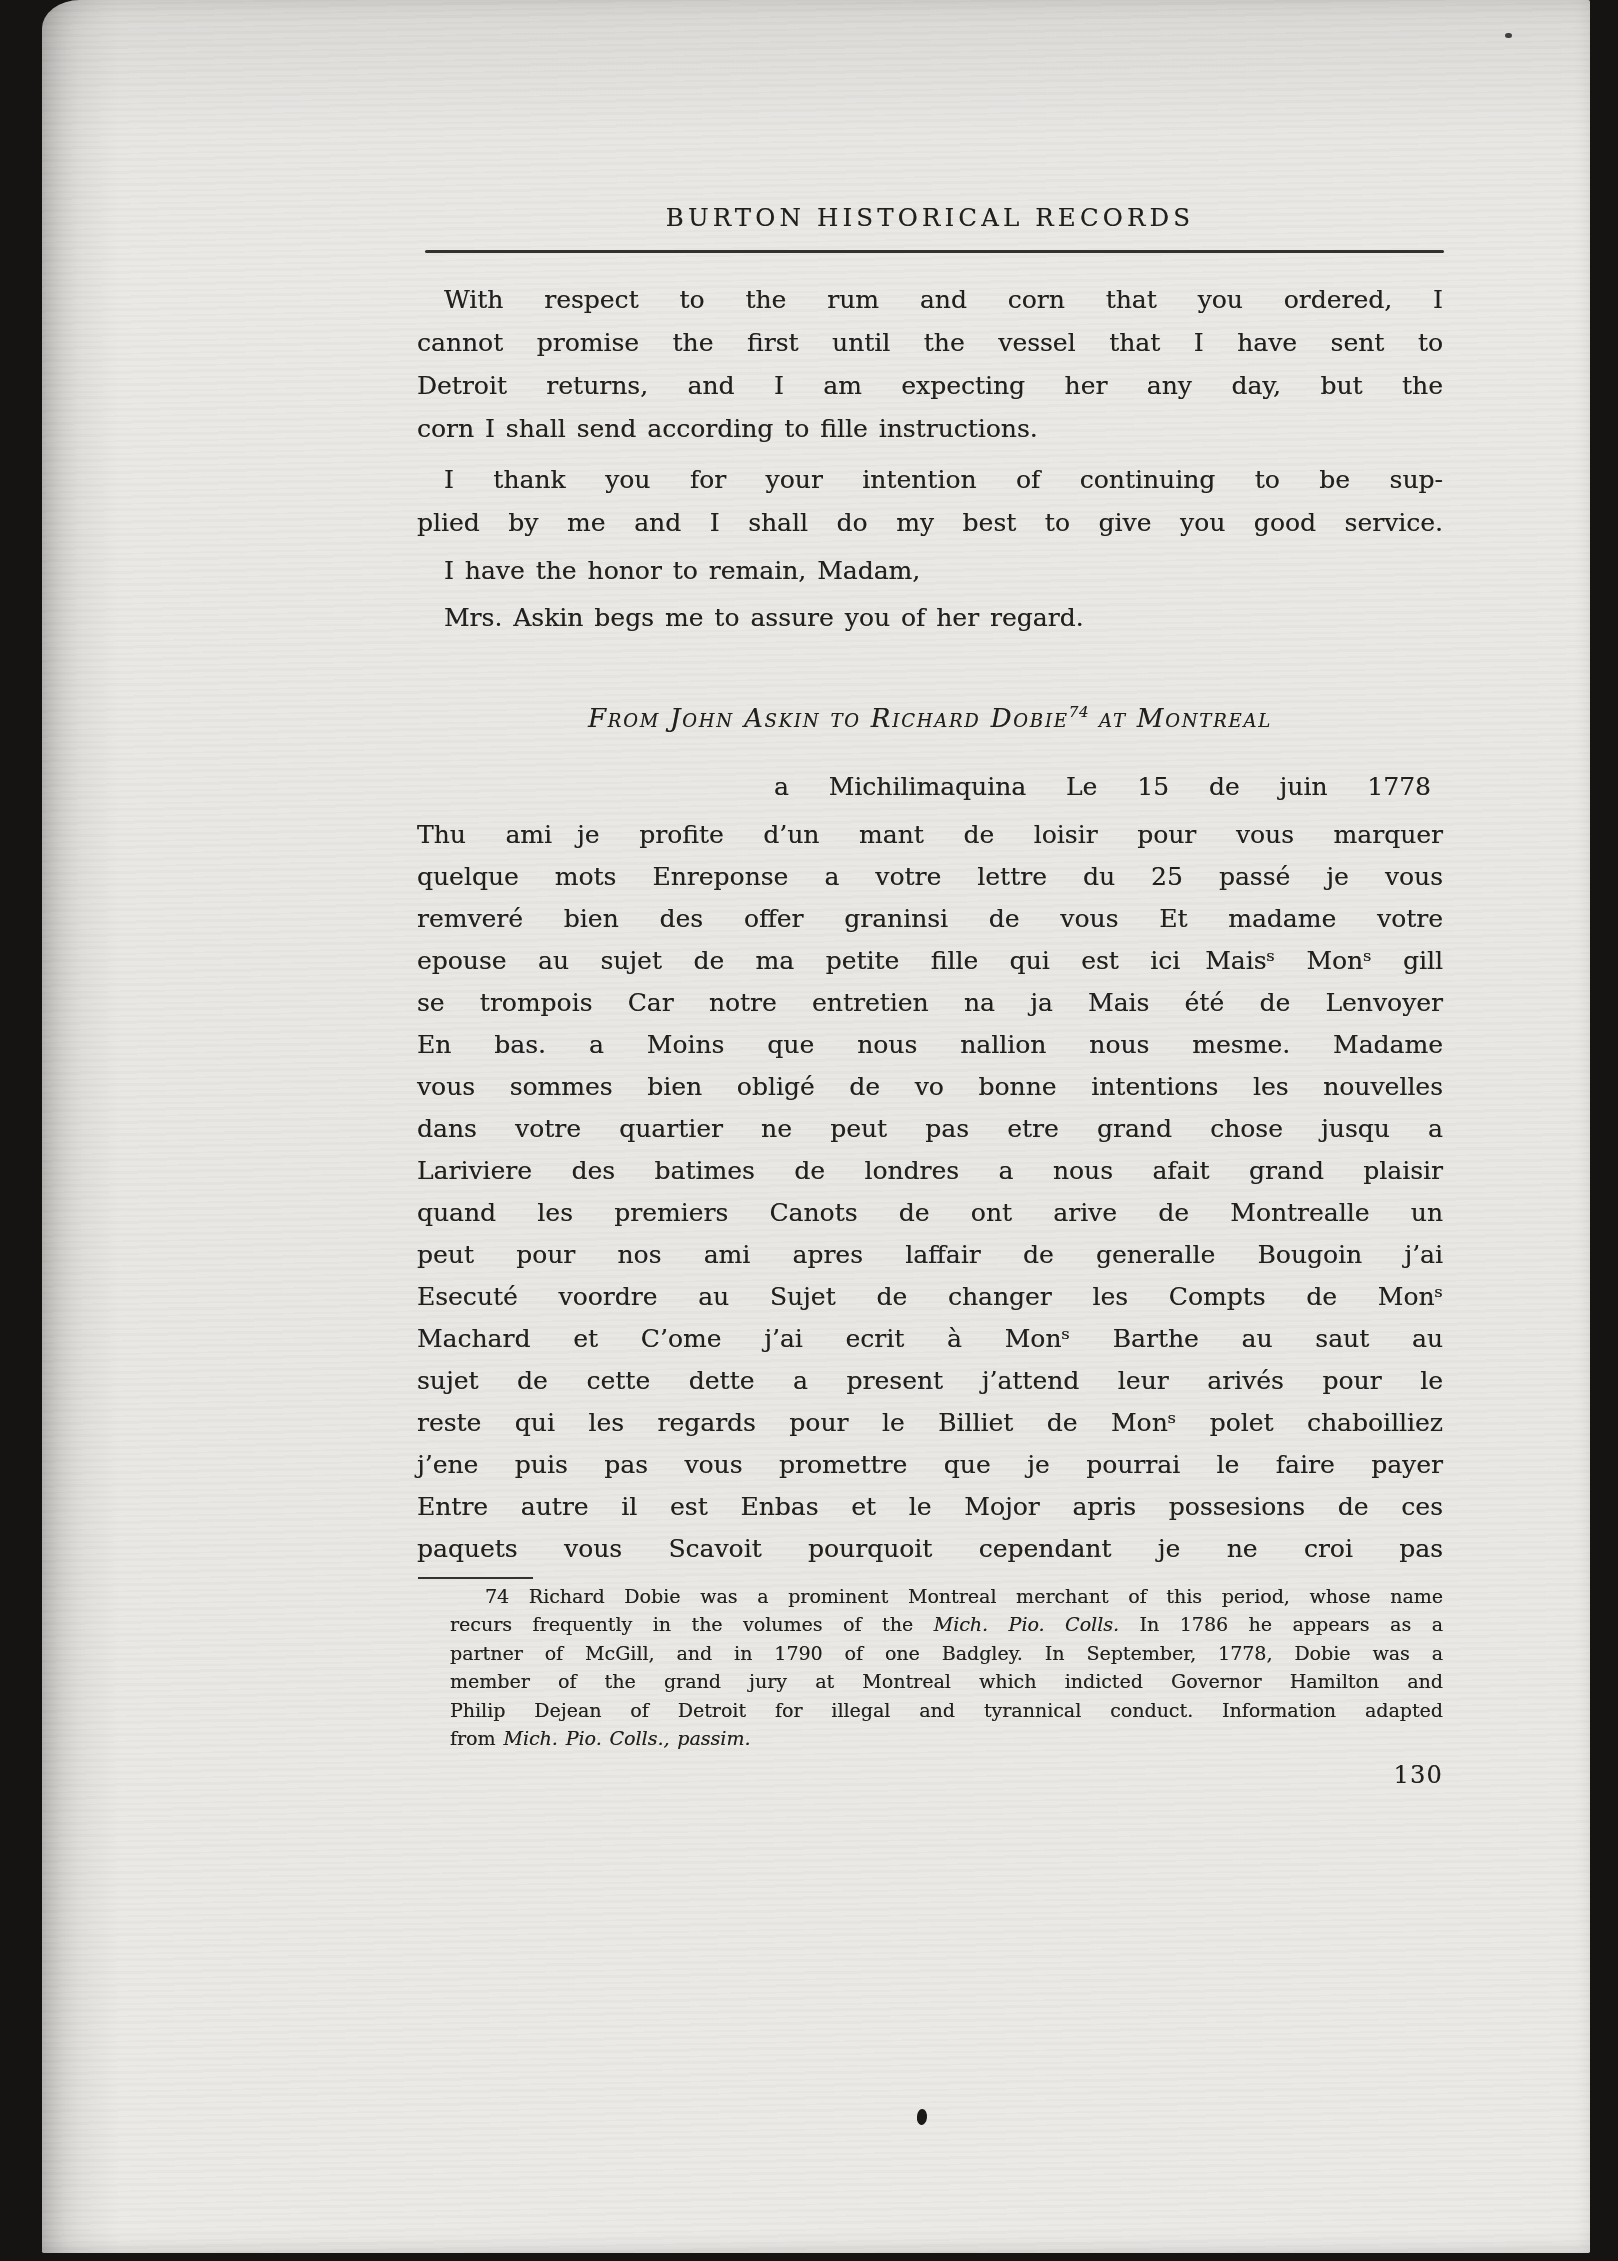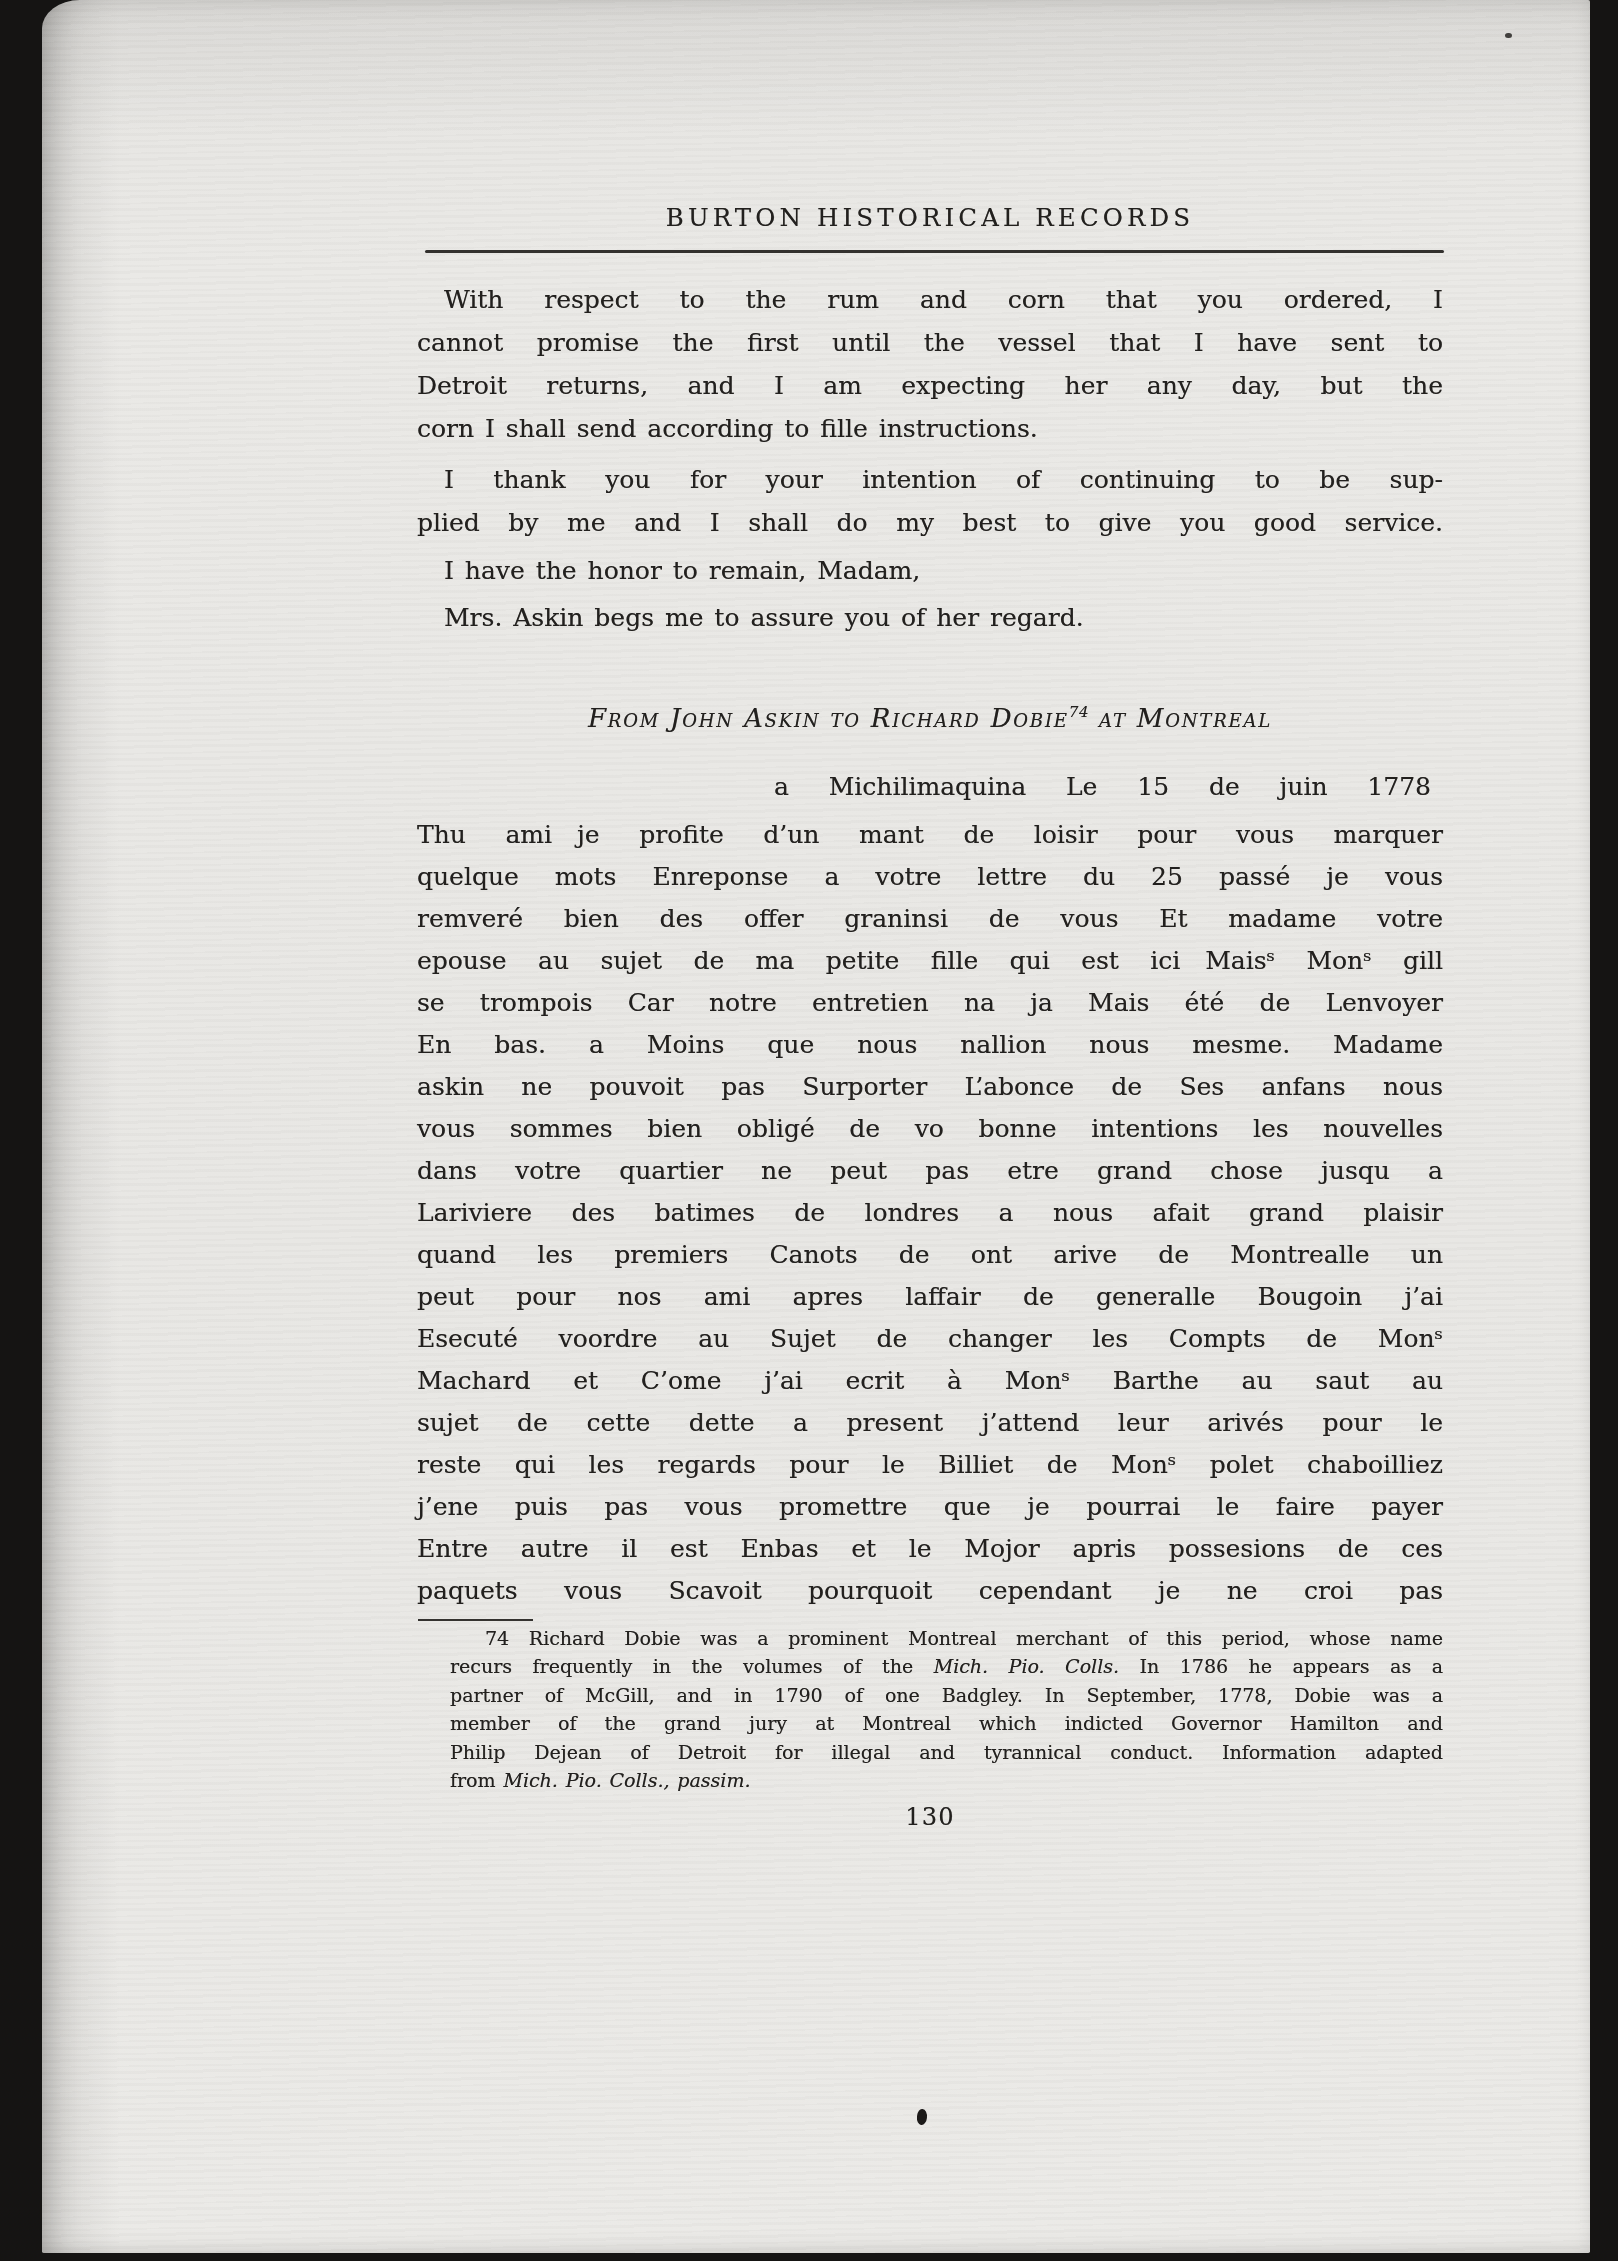--- a/index.html
+++ b/index.html
@@ -51,21 +51,21 @@
   }
   .sc{font-variant:small-caps;}
   .letter-heading sup{font-size:15px;vertical-align:super;letter-spacing:0.6px;}
   .dateline{margin-top:28.6px;line-height:42px;padding-left:357px;padding-right:12px;}
   .fr{margin-top:6px;}
   .fr .line{line-height:42px;}
   .fn-rule{margin-top:7.1px;margin-left:1.2px;width:115px;height:2.4px;background:#34322f;}
   .footnote{margin-top:2.4px;font-size:19px;line-height:28.6px;word-spacing:1.8px;margin-left:33px;}
   .fn-first{text-indent:35px;}
   .it{font-style:italic;}
-  .page-num{margin-top:8.3px;text-align:center;font-size:24px;letter-spacing:1.2px;}
+  .page-num{margin-top:8.3px;text-align:right;font-size:24px;letter-spacing:1.2px;}
   .speck-a{position:absolute;left:875px;top:2109px;width:10px;height:16px;background:#1d1b1a;
     border-radius:45% 55% 50% 50%;transform:rotate(6deg);}
   .speck-b{position:absolute;left:1463px;top:33px;width:6.5px;height:5.4px;background:#413f3d;border-radius:50%;}
 </style>
 </head>
 <body>
 
 <div class="paper">
   <div class="textblock">
 
@@ -97,21 +97,20 @@
 
     <div class="line jl dateline">a Michilimaquina Le 15 de juin 1778</div>
 
     <div class="fr">
       <div class="line jl">Thu ami je profite d’un mant de loisir pour vous marquer</div>
       <div class="line jl">quelque mots Enreponse a votre lettre du 25 passé je vous</div>
       <div class="line jl">remveré bien des offer graninsi de vous Et madame votre</div>
       <div class="line jl">epouse au sujet de ma petite fille qui est ici Maisˢ Monˢ gill</div>
       <div class="line jl">se trompois Car notre entretien na ja Mais été de Lenvoyer</div>
       <div class="line jl">En bas. a Moins que nous nallion nous mesme. Madame</div>
-      <div class="line jl">askin ne pouvoit pas Surporter L’abonce de Ses anfans nous</div>
       <div class="line jl">vous sommes bien obligé de vo bonne intentions les nouvelles</div>
       <div class="line jl">dans votre quartier ne peut pas etre grand chose jusqu a</div>
       <div class="line jl">Lariviere des batimes de londres a nous afait grand plaisir</div>
       <div class="line jl">quand les premiers Canots de ont arive de Montrealle un</div>
       <div class="line jl">peut pour nos ami apres laffair de generalle Bougoin j’ai</div>
       <div class="line jl">Esecuté voordre au Sujet de changer les Compts de Monˢ</div>
       <div class="line jl">Machard et C’ome j’ai ecrit à Monˢ Barthe au saut au</div>
       <div class="line jl">sujet de cette dette a present j’attend leur arivés pour le</div>
       <div class="line jl">reste qui les regards pour le Billiet de Monˢ polet chaboilliez</div>
       <div class="line jl">j’ene puis pas vous promettre que je pourrai le faire payer</div>

